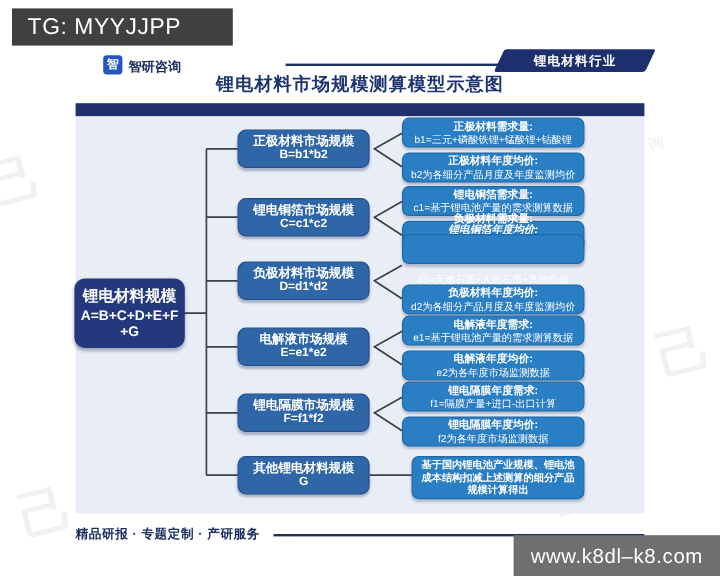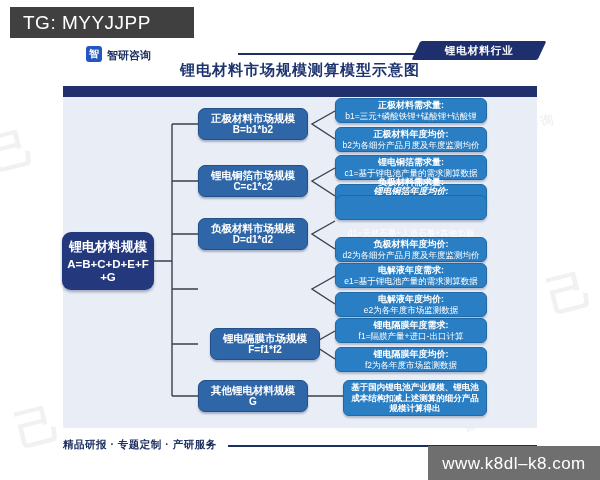--- a/index.html
+++ b/index.html
@@ -145,30 +145,34 @@
   </div>
   <div class="detail-box" style="top:195px;gap:40px;">
     <div class="detail-title">负极材料需求量:</div>
     <div class="detail-desc">d1=天然石墨+人造石墨+其他负极</div>
   </div>
   <div class="detail-box" style="top:237px;">
     <div class="detail-title">负极材料年度均价:</div>
     <div class="detail-desc">d2为各细分产品月度及年度监测均价</div>
   </div>
 
+  <div class="mid-box" style="top:273px;">
+    <div class="mid-title">电解液市场规模</div>
+    <div class="mid-formula">E=e1*e2</div>
+  </div>
   <div class="detail-box" style="top:263px;">
     <div class="detail-title">电解液年度需求:</div>
     <div class="detail-desc">e1=基于锂电池产量的需求测算数据</div>
   </div>
   <div class="detail-box" style="top:292px;">
     <div class="detail-title">电解液年度均价:</div>
     <div class="detail-desc">e2为各年度市场监测数据</div>
   </div>
 
-  <div class="mid-box" style="top:328px;margin-left:12px;">
+  <div class="mid-box" style="top:328px;">
     <div class="mid-title">锂电隔膜市场规模</div>
     <div class="mid-formula">F=f1*f2</div>
   </div>
   <div class="detail-box" style="top:318px;">
     <div class="detail-title">锂电隔膜年度需求:</div>
     <div class="detail-desc">f1=隔膜产量+进口-出口计算</div>
   </div>
   <div class="detail-box" style="top:347px;">
     <div class="detail-title">锂电隔膜年度均价:</div>
     <div class="detail-desc">f2为各年度市场监测数据</div>

